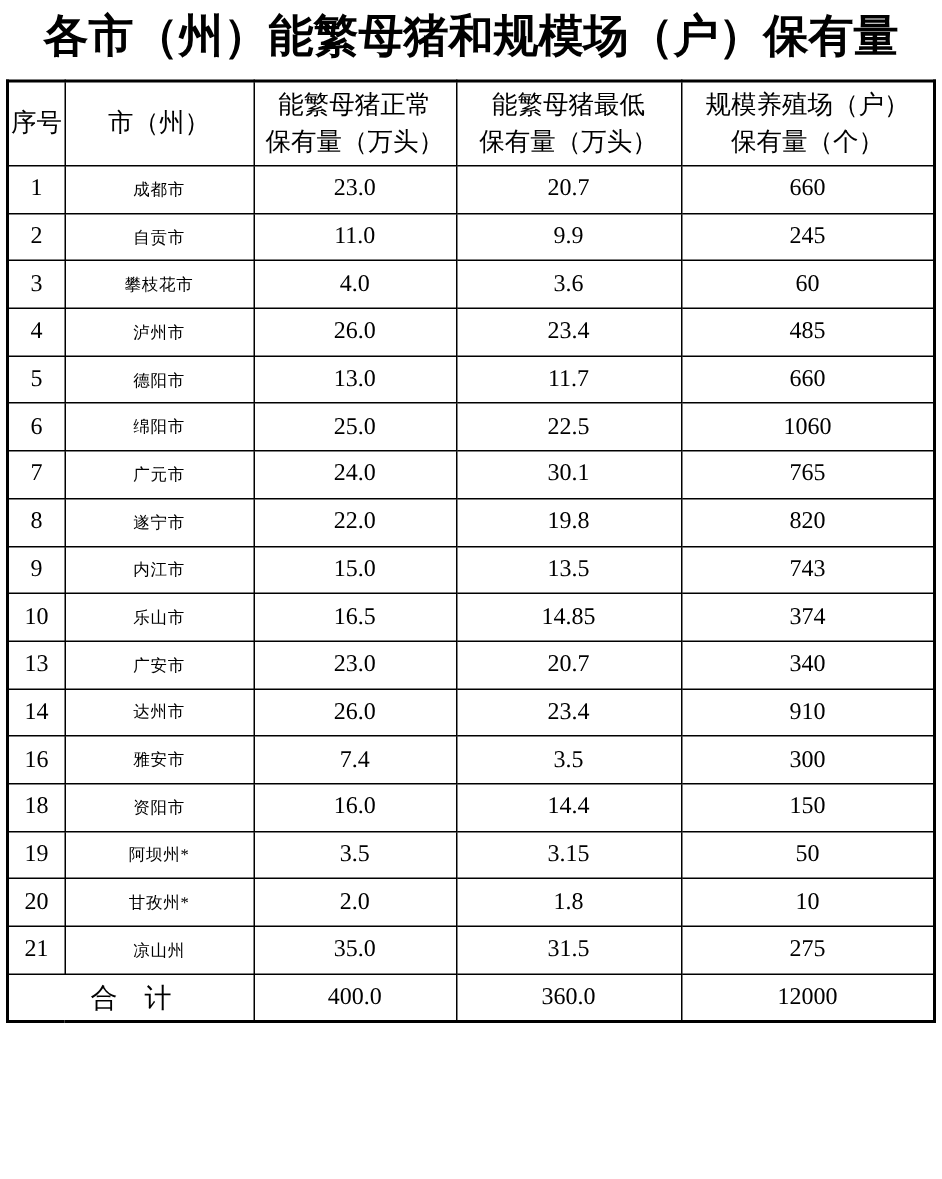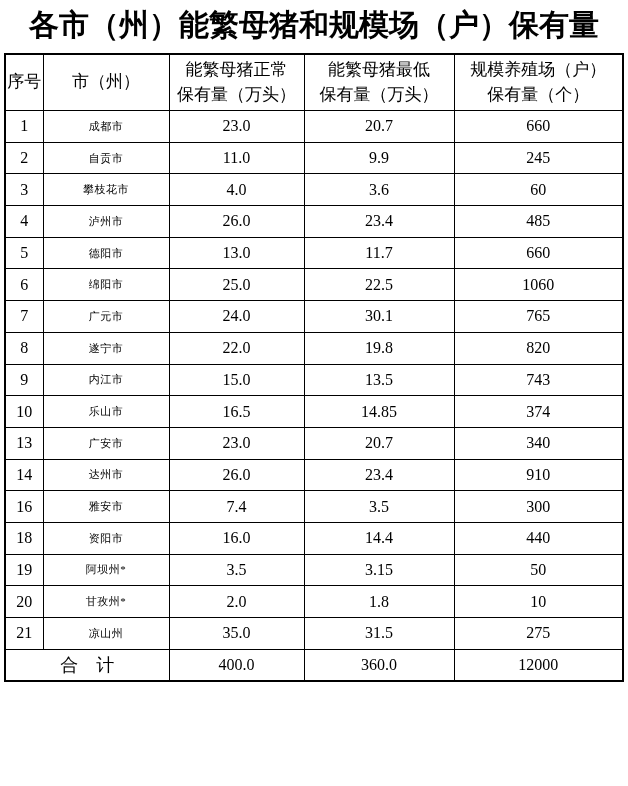--- a/index.html
+++ b/index.html
@@ -176,21 +176,21 @@
         <td class="city">雅安市</td>
         <td class="num">7.4</td>
         <td class="num">3.5</td>
         <td class="num">300</td>
       </tr>
       <tr>
         <td class="num">18</td>
         <td class="city">资阳市</td>
         <td class="num">16.0</td>
         <td class="num">14.4</td>
-        <td class="num">440</td>
+        <td class="num">150</td>
       </tr>
       <tr>
         <td class="num">19</td>
         <td class="city">阿坝州*</td>
         <td class="num">3.5</td>
         <td class="num">3.15</td>
         <td class="num">50</td>
       </tr>
       <tr>
         <td class="num">20</td>

